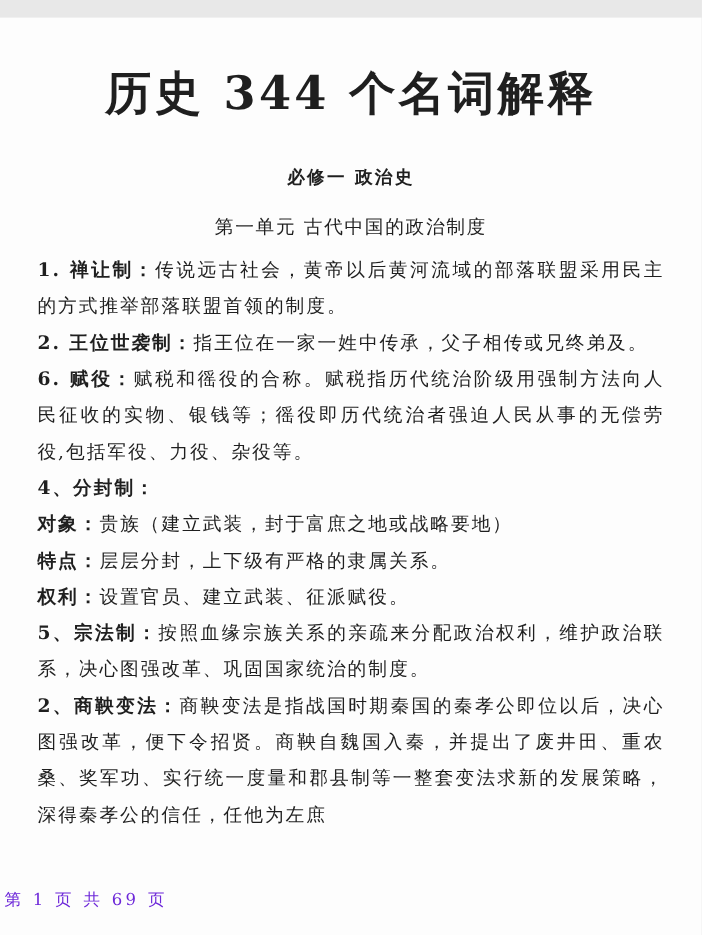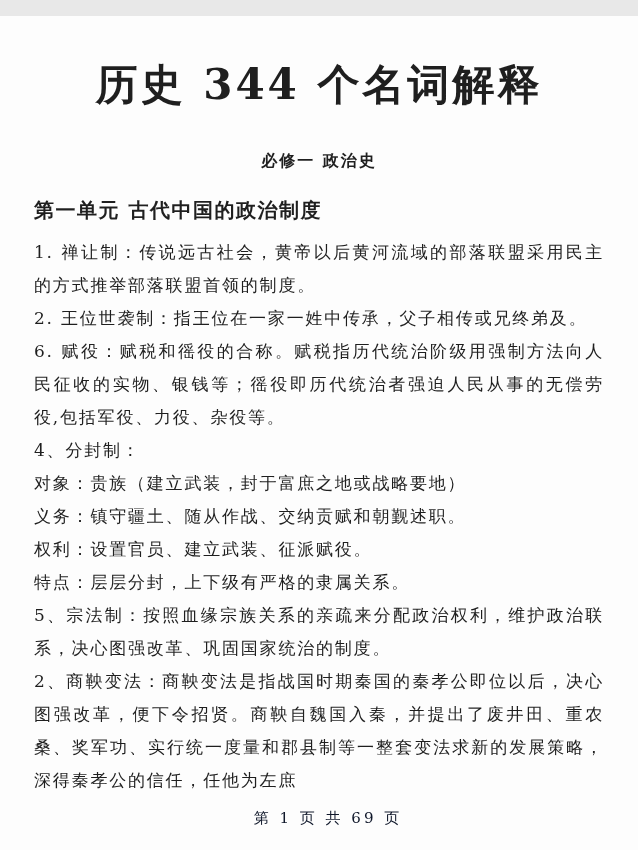--- a/index.html
+++ b/index.html
@@ -28,47 +28,47 @@
     line-height: 1.3;
   }
   .doc-subtitle {
     text-align: center;
     font-size: 16px;
     font-weight: bold;
     letter-spacing: 2px;
     margin: 0 0 18px 0;
   }
   .section-heading {
-    font-size: 20px;
-    font-weight: bold;
+    font-size: 17px;
+    font-weight: normal;
     letter-spacing: 1.5px;
     margin: 0 0 6px 0;
     line-height: 2;
+    text-align: center;
   }
   .entry {
     font-size: 17px;
     line-height: 33px;
     letter-spacing: 1.8px;
     margin: 0;
     text-align: justify;
     text-justify: inter-character;
   }
   .entry .term {
-    font-weight: normal;
+    font-weight: bold;
     letter-spacing: 1.8px;
   }
   .page-footer {
     position: absolute;
-    left: 18px;
+    left: 4px;
     right: 0;
     bottom: 38px;
-    text-align: center;
     font-size: 15px;
     letter-spacing: 3px;
-    color: #0f172a;
+    color: #6d28d9;
   }
 </style>
 </head>
 <body>
 
 <div class="page">
 
   <h1 class="doc-title">历史 344 个名词解释</h1>
 
   <h2 class="doc-subtitle">必修一 政治史</h2>
@@ -78,25 +78,24 @@
   <p class="entry"><span class="term">1. 禅让制：</span><span>传说远古社会，黄帝以后黄河流域的部落联盟采用民主的方式推举部落联盟首领的制度。</span></p>
 
   <p class="entry"><span class="term">2. 王位世袭制：</span><span>指王位在一家一姓中传承，父子相传或兄终弟及。</span></p>
 
   <p class="entry"><span class="term">6. 赋役：</span><span>赋税和徭役的合称。赋税指历代统治阶级用强制方法向人民征收的实物、银钱等；徭役即历代统治者强迫人民从事的无偿劳役,包括军役、力役、杂役等。</span></p>
 
   <p class="entry"><span class="term">4、分封制：</span><span></span></p>
 
   <p class="entry"><span class="term">对象：</span><span>贵族（建立武装，封于富庶之地或战略要地）</span></p>
 
-  <p class="entry"><span class="term">义务：</span><span>镇守疆土、随从作战、交纳贡赋和朝觐述职。</span></p>
+
+  <p class="entry"><span class="term">特点：</span><span>层层分封，上下级有严格的隶属关系。</span></p>
 
   <p class="entry"><span class="term">权利：</span><span>设置官员、建立武装、征派赋役。</span></p>
-
-  <p class="entry"><span class="term">特点：</span><span>层层分封，上下级有严格的隶属关系。</span></p>
 
   <p class="entry"><span class="term">5、宗法制：</span><span>按照血缘宗族关系的亲疏来分配政治权利，维护政治联系，决心图强改革、巩固国家统治的制度。</span></p>
 
   <p class="entry"><span class="term">2、商鞅变法：</span><span>商鞅变法是指战国时期秦国的秦孝公即位以后，决心图强改革，便下令招贤。商鞅自魏国入秦，并提出了废井田、重农桑、奖军功、实行统一度量和郡县制等一整套变法求新的发展策略，深得秦孝公的信任，任他为左庶</span></p>
 
   <div class="page-footer">第 1 页 共 69 页</div>
 
 </div>
 
 </body></html>

